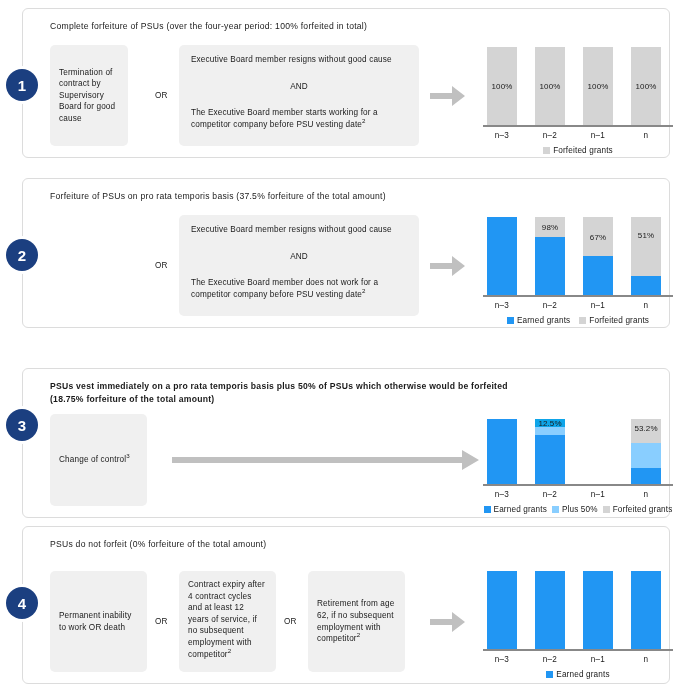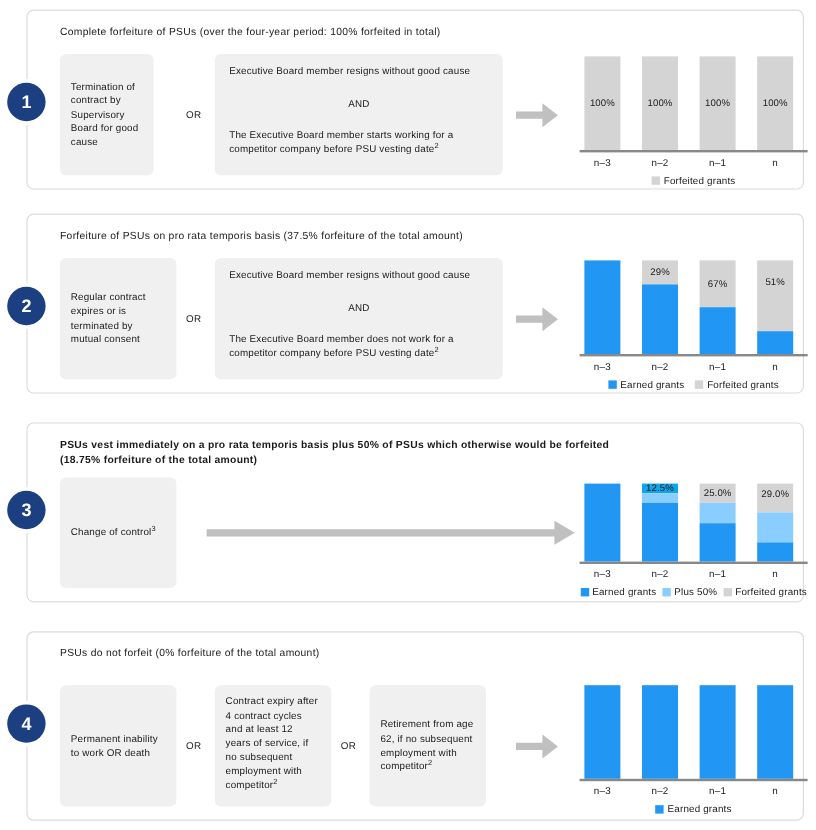--- a/index.html
+++ b/index.html
@@ -249,23 +249,20 @@
     </div>
   </div>
 
   <div class="badge" style="left:6px; top:69px;">
       <span>1</span>
     </div>
 
   <div class="panel" style="top:178px; height:150px;">
     <div class="panel-heading">Forfeiture of PSUs on pro rata temporis basis (37.5% forfeiture of the total amount)</div>
 
-    <div class="cbox" style="left:27px; top:36px; width:97px; height:101px;">
-      <div class="cbox-text">Regular contract expires or is terminated by mutual consent</div>
-    </div>
 
     <div class="or-label" style="left:132px; top:82px;">OR</div>
 
     <div class="cbox top-align" style="left:156px; top:36px; width:240px; height:101px; padding:9px 12px;">
       <div style="width:100%;">
         <div class="cbox-text">Executive Board member resigns without good cause</div>
         <div class="cbox-text and-label" style="margin:15px 0 15px 0;">AND</div>
         <div class="cbox-text"><span>The Executive Board member does not work for a competitor company before PSU vesting date</span><sup>2</sup></div>
       </div>
     </div>
@@ -275,21 +272,21 @@
     </svg>
 
     <div class="chart" style="left:460px; top:38px; width:190px; height:100px;">
       <div class="plot" style="height:78px;">
         <div class="bar-col" style="left:4px; width:30px; height:100%;">
           <div class="seg" style="height:0%; background:#d4d4d4;"></div>
           <div class="seg" style="height:100%; background:#2196f3;"></div>
         </div>
         <div class="bar-col" style="left:52px; width:30px; height:100%;">
           <div class="seg" style="height:25%; background:#d4d4d4;">
-            <span class="seg-label">29%</span>
+            <span class="seg-label">98%</span>
           </div>
           <div class="seg" style="height:75%; background:#2196f3;"></div>
         </div>
         <div class="bar-col" style="left:100px; width:30px; height:100%;">
           <div class="seg" style="height:50%; background:#d4d4d4;">
             <span class="seg-label">67%</span>
           </div>
           <div class="seg" style="height:50%; background:#2196f3;"></div>
         </div>
         <div class="bar-col" style="left:148px; width:30px; height:100%;">
@@ -316,21 +313,21 @@
           <span class="legend-text">Forfeited grants</span>
         </span>
       </div>
     </div>
   </div>
 
   <div class="badge" style="left:6px; top:239px;">
       <span>2</span>
     </div>
 
-  <div class="panel" style="top:352px; height:150px;">
+  <div class="panel" style="top:368px; height:150px;">
     <div class="panel-heading bold" style="line-height:12.5px;">
       <div>PSUs vest immediately on a pro rata temporis basis plus 50% of PSUs which otherwise would be forfeited</div>
       <div>(18.75% forfeiture of the total amount)</div>
     </div>
 
     <div class="cbox" style="left:27px; top:45px; width:97px; height:92px;">
       <div class="cbox-text"><span>Change of control</span><sup>3</sup></div>
     </div>
 
     <svg class="arrow-long" style="left:149px; top:78px; width:308px;" viewBox="0 0 308 26" preserveAspectRatio="none">
@@ -342,30 +339,23 @@
         <div class="bar-col" style="left:4px; width:30px; height:100%;">
           <div class="seg" style="height:100%; background:#2196f3;"></div>
         </div>
         <div class="bar-col" style="left:52px; width:30px; height:100%;">
           <div class="seg" style="height:12.5%; background:#0ea5e9;">
             <span class="seg-label">12.5%</span>
           </div>
           <div class="seg" style="height:12.5%; background:#89ceff;"></div>
           <div class="seg" style="height:75%; background:#2196f3;"></div>
         </div>
-        <div class="bar-col" style="left:100px; width:30px; height:100%;">
-          <div class="seg" style="height:25%; background:#d4d4d4;">
-            <span class="seg-label">25.0%</span>
-          </div>
-          <div class="seg" style="height:25%; background:#89ceff;"></div>
-          <div class="seg" style="height:50%; background:#2196f3;"></div>
-        </div>
         <div class="bar-col" style="left:148px; width:30px; height:100%;">
           <div class="seg" style="height:37.5%; background:#d4d4d4;">
-            <span class="seg-label" style="top:38%;">29.0%</span>
+            <span class="seg-label" style="top:38%;">53.2%</span>
           </div>
           <div class="seg" style="height:37.5%; background:#89ceff;"></div>
           <div class="seg" style="height:25%; background:#2196f3;"></div>
         </div>
       </div>
       <div class="axis-line" style="top:65px;"></div>
       <div class="tick-row" style="top:71px;">
         <span class="tick" style="left:4px; width:30px;">n–3</span>
         <span class="tick" style="left:52px; width:30px;">n–2</span>
         <span class="tick" style="left:100px; width:30px;">n–1</span>

